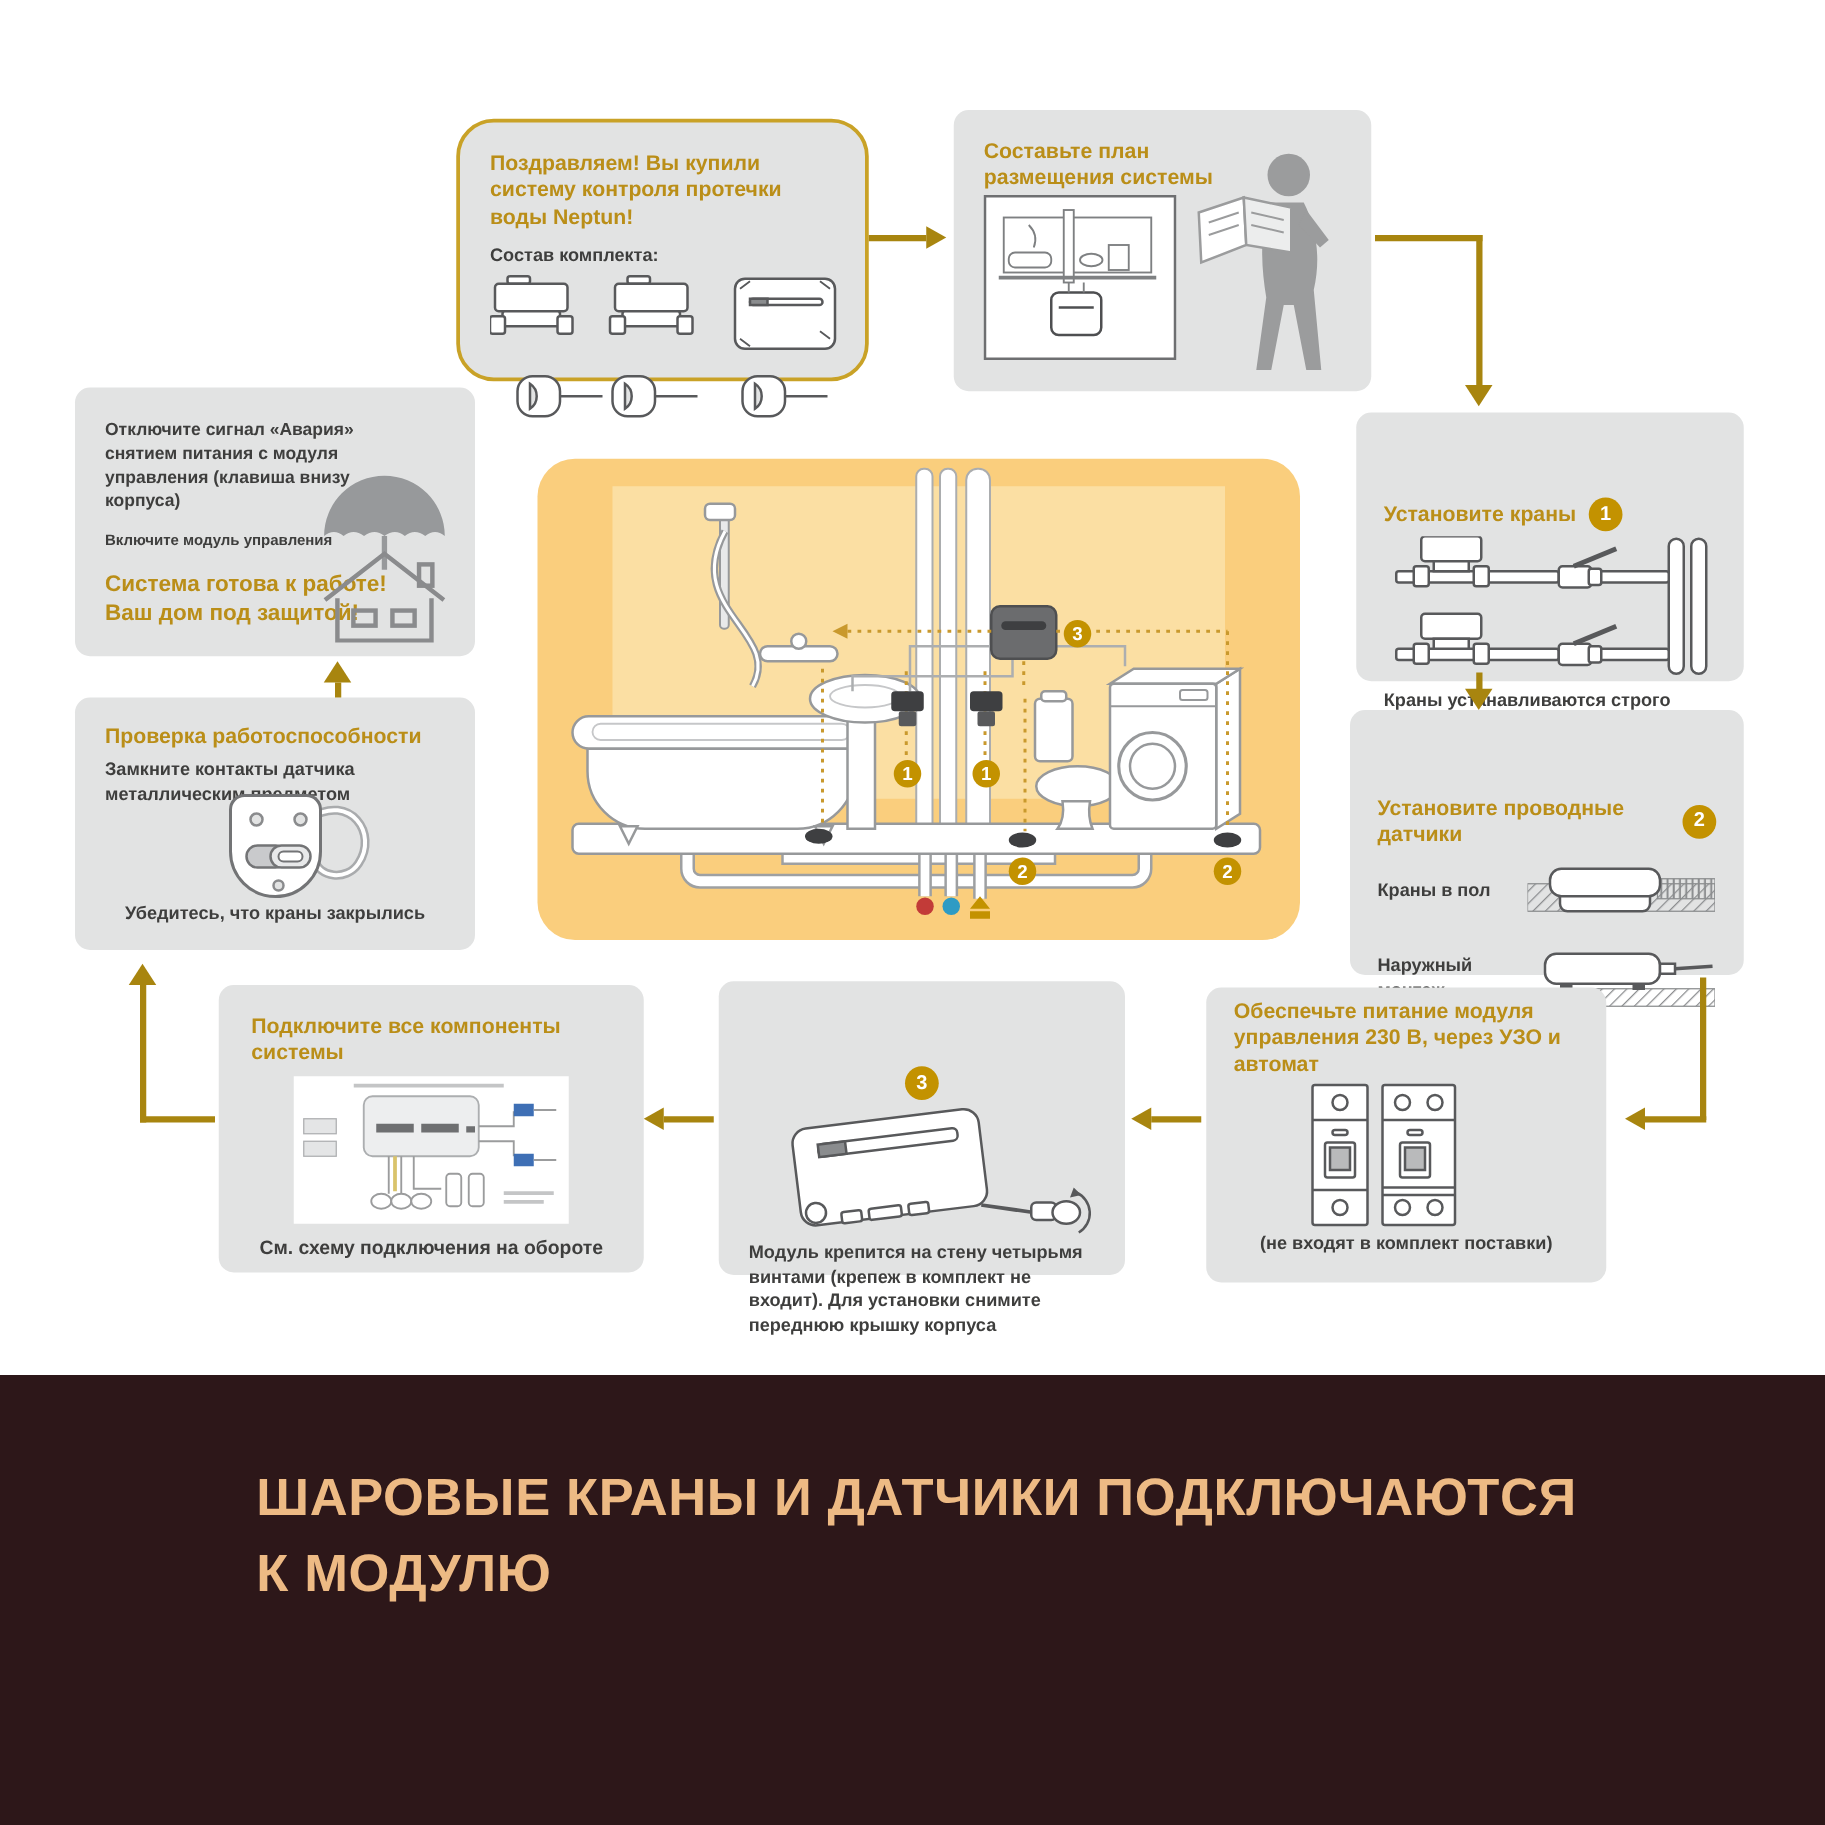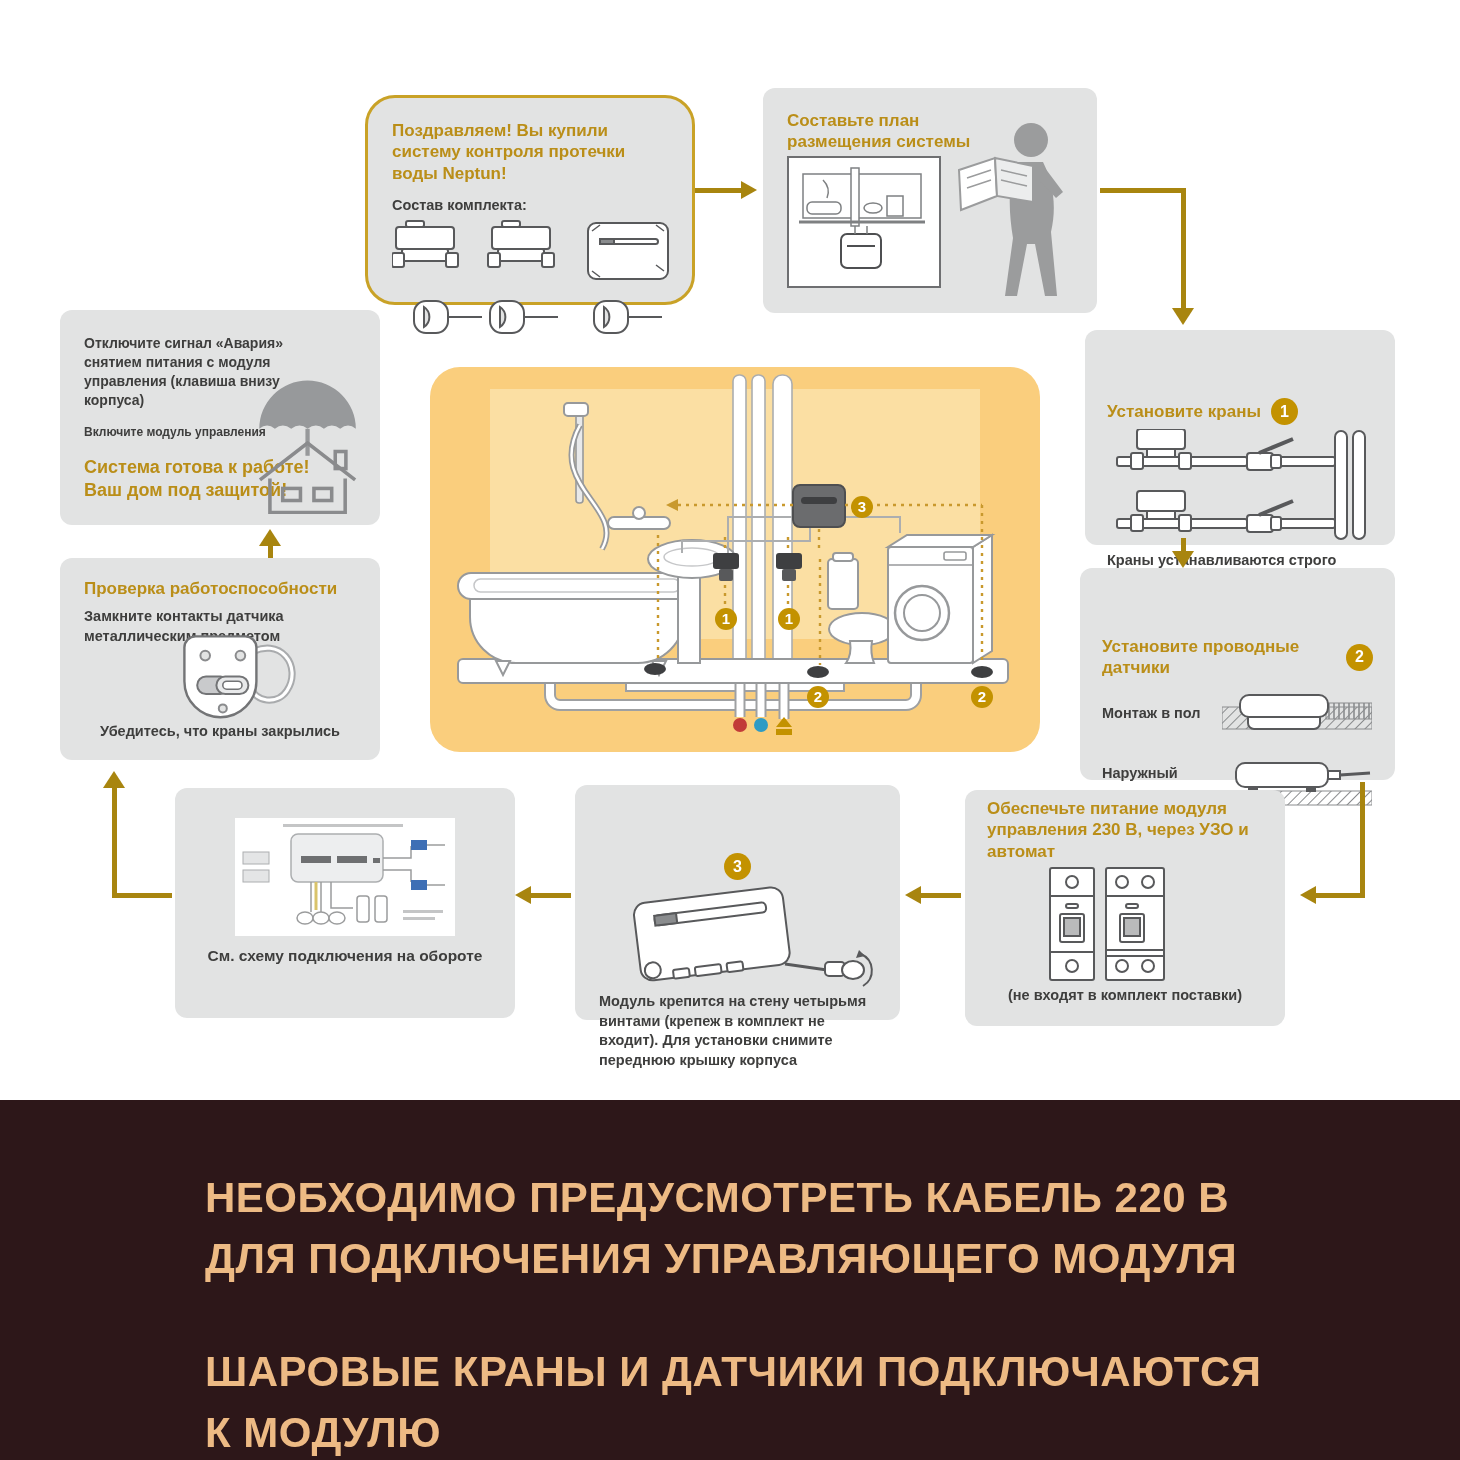--- a/index.html
+++ b/index.html
@@ -153,21 +153,21 @@
     </svg>
     <div class="body-text" style="margin-top:6px;">Краны устанавливаются строго после вводных вентилей (см. оборот)</div>
   </div>
 
   <div class="card" style="left:1080px;top:568px;width:315px;height:212px;padding:20px 22px;">
     <div class="title-row">
       <span class="card-title">Установите проводные датчики</span>
       <span class="badge">2</span>
     </div>
     <div style="display:flex;align-items:center;gap:10px;margin-top:14px;">
-      <div class="body-text" style="width:110px;">Монтаж в пол</div>
+      <div class="body-text" style="width:110px;">Краны в пол</div>
       <svg width="150" height="42" viewBox="0 0 150 42">
         <defs>
           <pattern id="h1" width="7" height="7" patternTransform="rotate(45)" patternUnits="userSpaceOnUse">
             <line x1="0" y1="0" x2="0" y2="7" stroke="#8A8C8E" stroke-width="2"></line>
           </pattern>
           <pattern id="h2" width="5" height="5" patternUnits="userSpaceOnUse">
             <line x1="2" y1="0" x2="2" y2="5" stroke="#8A8C8E" stroke-width="1.6"></line>
           </pattern>
         </defs>
         <rect x="0" y="14" width="150" height="22" fill="url(#h1)" stroke="#8A8C8E"></rect>
@@ -244,20 +244,21 @@
         <rect x="226" y="82" width="20" height="14" rx="4" stroke-width="2"></rect>
         <ellipse cx="254" cy="90" rx="11" ry="9" stroke-width="2"></ellipse>
         <path d="M262 74 a18 18 0 0 1 2 32" fill="none" stroke-width="2"></path>
         <path d="M260 70 l6 6 l-9 2 z" fill="#58595B" stroke="none"></path>
       </g>
     </svg>
     <div class="body-text">Модуль крепится на стену четырьмя винтами (крепеж в комплект не входит). Для установки снимите переднюю крышку корпуса</div>
   </div>
 
   <div class="card" style="left:175px;top:788px;width:340px;height:230px;padding:22px 26px;">
+    <div class="card-title">Подключите все компоненты системы</div>
     <div class="center" style="margin-top:8px;">
       <div style="width:220px;height:118px;background:#fff;">
         <svg width="220" height="118" viewBox="0 0 220 118">
           <rect x="48" y="6" width="120" height="3" fill="#C4C5C6"></rect>
           <rect x="56" y="16" width="92" height="48" rx="7" fill="#EDEEEF" stroke="#ACAEB0" stroke-width="1.5"></rect>
           <rect x="66" y="38" width="30" height="7" fill="#6E6F71"></rect>
           <rect x="102" y="38" width="30" height="7" fill="#6E6F71"></rect>
           <rect x="138" y="40" width="7" height="5" fill="#6E6F71"></rect>
           <g stroke="#9B9C9D" stroke-width="1.5" fill="none">
             <path d="M76 64 v30"></path>
@@ -466,22 +467,18 @@
     <div class="aline" style="left:112px;top:788px;width:5px;height:110px;"></div>
     <div class="head head-up" style="left:103px;top:771px;"></div>
   </div>
   <div>
     <div class="aline" style="left:268px;top:546px;width:5px;height:12px;"></div>
     <div class="head head-up" style="left:259px;top:529px;"></div>
   </div>
 
   <div id="footer">
     <div class="footer-para">
-      <div class="footer-line">НЕОБХОДИМО ПРЕДУСМОТРЕТЬ КАБЕЛЬ 220 В</div>
-      <div class="footer-line">ДЛЯ ПОДКЛЮЧЕНИЯ УПРАВЛЯЮЩЕГО МОДУЛЯ</div>
-    </div>
-    <div class="footer-para">
       <div class="footer-line">ШАРОВЫЕ КРАНЫ И ДАТЧИКИ ПОДКЛЮЧАЮТСЯ</div>
       <div class="footer-line">К МОДУЛЮ</div>
     </div>
   </div>
 
 </div>
 
 </body></html>

